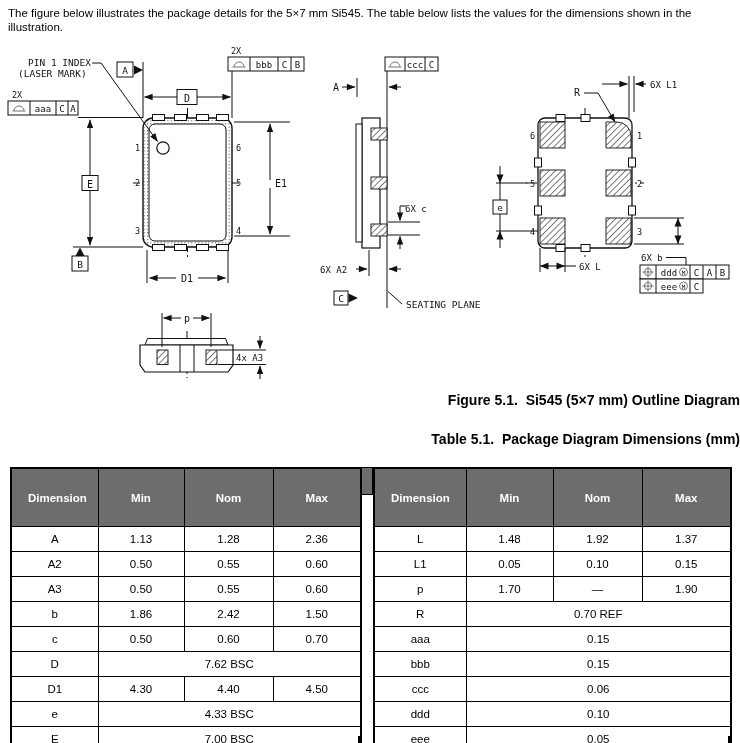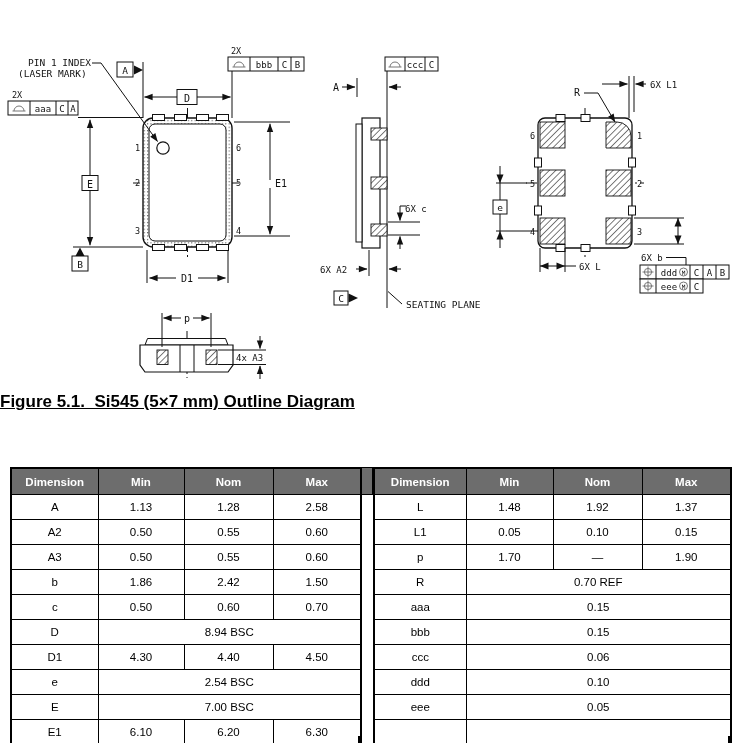--- a/index.html
+++ b/index.html
@@ -1,42 +1,43 @@
 <!DOCTYPE html>
 <html><head>
 <meta charset="utf-8">
 <style>
   html,body{margin:0;padding:0;background:#fff;}
   .page{position:relative;width:740px;height:743px;background:#fff;overflow:hidden;
         font-family:"Liberation Sans",sans-serif;color:#000;}
   .intro{position:absolute;left:8px;top:6px;width:727px;font-size:11.5px;line-height:1.22;}
-  .caption{position:absolute;left:0;width:740px;text-align:left;font-weight:bold;font-size:17px;text-decoration:underline;}
+  .caption{position:absolute;left:0;width:740px;text-align:right;font-weight:bold;font-size:14px;}
   #figcap{top:392px;}
   #tabcap{top:431px;}
   svg.fig{position:absolute;left:0;top:0;}
   svg text{font-family:"DejaVu Sans Mono",monospace;fill:#111;}
   table.dims{position:absolute;top:467px;border-collapse:collapse;border:2px solid #000;
              table-layout:fixed;background:#fff;}
   #tleft{left:10px;width:350px;}
   #tright{left:373px;width:357px;}
   .dims th{background:#6d6d6d;color:#fff;font-weight:bold;font-size:11.5px;height:25px;
-           border:1px solid #000;padding:0;}
+           border:1px solid #000;padding:16px;}
   .dims td{height:24px;text-align:center;vertical-align:middle;font-size:11.5px;
            border:1px solid #000;padding:0;}
   .hspacer{position:absolute;left:360px;top:467px;width:13px;height:28px;background:#6d6d6d;
            border:1px solid #000;box-sizing:border-box;}
   .sliver{position:absolute;top:736px;height:7px;border-left:2px solid #000;border-right:2px solid #000;box-sizing:border-box;}
   #sliverL{left:10px;width:350px;}
   #sliverR{left:373px;width:357px;}
 </style>
 </head>
 <body>
 
 <div class="page">
 
+  <div class="intro">The figure below illustrates the package details for the 5×7 mm Si545. The table below lists the values for the dimensions shown in the illustration.</div>
 
   <svg class="fig" width="740" height="388" viewBox="0 0 740 388">
     <defs>
       <marker id="ah" markerUnits="userSpaceOnUse" markerWidth="10" markerHeight="8" refX="8.6" refY="4" orient="auto">
         <path d="M0.5,0.8 L9,4 L0.5,7.2 z" fill="#111" stroke="none"></path>
       </marker>
       <pattern id="hatch" width="4.5" height="4.5" patternUnits="userSpaceOnUse" patternTransform="rotate(45)">
         <rect width="4.5" height="4.5" fill="#fff"></rect>
         <line x1="0" y1="0" x2="0" y2="4.5" stroke="#333" stroke-width="1.3"></line>
       </pattern>
@@ -304,20 +305,21 @@
 
       <line x1="218" y1="350" x2="266" y2="350"></line>
       <line x1="218" y1="364.5" x2="266" y2="364.5"></line>
       <line x1="260" y1="336" x2="260" y2="348.5" marker-end="url(#ah)"></line>
       <line x1="260" y1="379" x2="260" y2="366" marker-end="url(#ah)"></line>
       <text x="236" y="361" font-size="9" stroke="none">4x A3</text>
     </g>
   </svg>
 
   <div class="caption" id="figcap">Figure 5.1.&nbsp; Si545 (5×7 mm) Outline Diagram</div>
+  <div class="caption" id="tabcap">Table 5.1.&nbsp; Package Diagram Dimensions (mm)</div>
 
   <div class="hspacer"></div>
 
   <table class="dims" id="tleft">
     <colgroup>
         <col style="width:87px">
         <col style="width:86px">
         <col style="width:89px">
         <col style="width:88px">
       </colgroup>
@@ -327,21 +329,21 @@
         <th>Min</th>
         <th>Nom</th>
         <th>Max</th>
       </tr>
     </thead>
     <tbody>
         <tr>
           <td>A</td>
           <td>1.13</td>
           <td>1.28</td>
-          <td>2.58</td>
+          <td>2.36</td>
         </tr>
         <tr>
           <td>A2</td>
           <td>0.50</td>
           <td>0.55</td>
           <td>0.60</td>
         </tr>
         <tr>
           <td>A3</td>
           <td>0.50</td>
@@ -355,31 +357,31 @@
           <td>1.50</td>
         </tr>
         <tr>
           <td>c</td>
           <td>0.50</td>
           <td>0.60</td>
           <td>0.70</td>
         </tr>
         <tr>
           <td>D</td>
-          <td colspan="3">8.94 BSC</td>
+          <td colspan="3">7.62 BSC</td>
         </tr>
         <tr>
           <td>D1</td>
           <td>4.30</td>
           <td>4.40</td>
           <td>4.50</td>
         </tr>
         <tr>
           <td>e</td>
-          <td colspan="3">2.54 BSC</td>
+          <td colspan="3">4.33 BSC</td>
         </tr>
         <tr>
           <td>E</td>
           <td colspan="3">7.00 BSC</td>
         </tr>
         <tr>
           <td>E1</td>
           <td>6.10</td>
           <td>6.20</td>
           <td>6.30</td>

